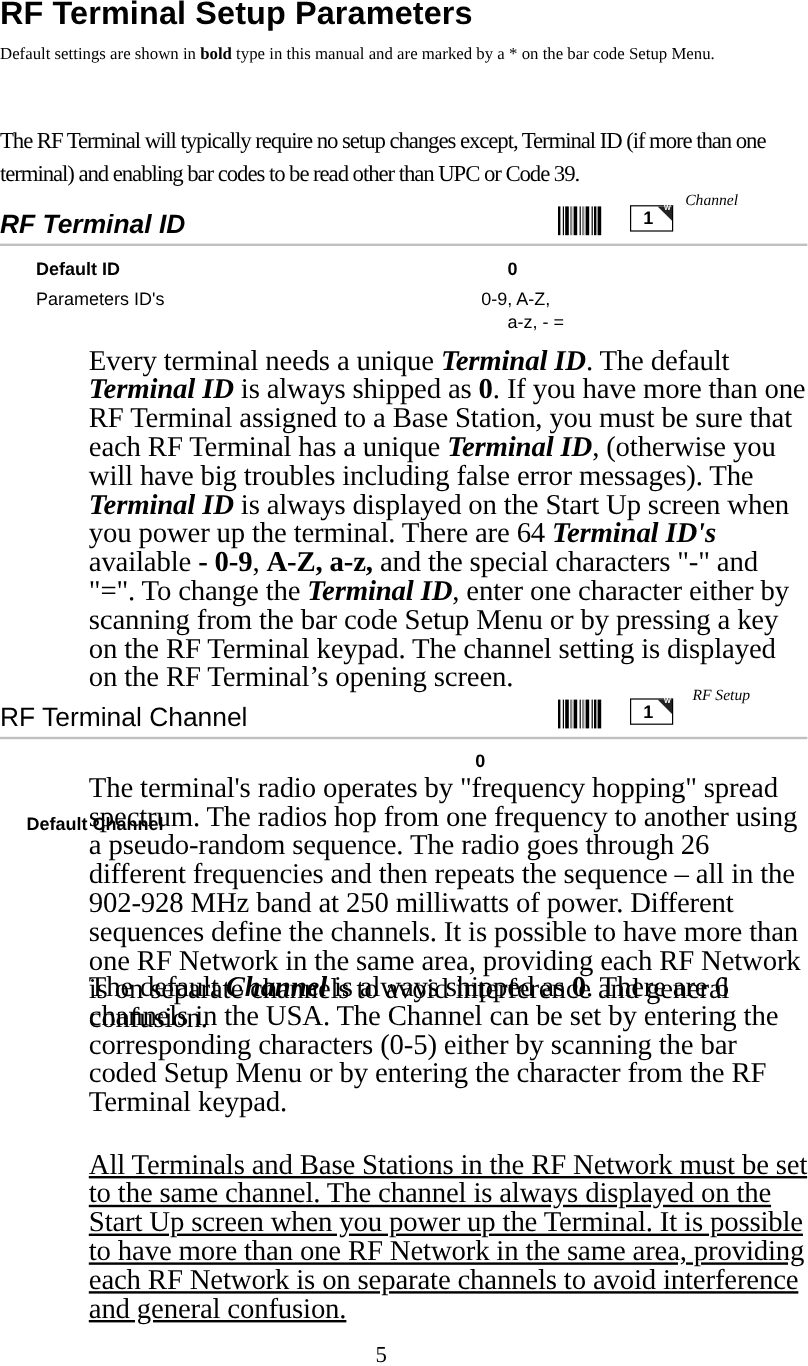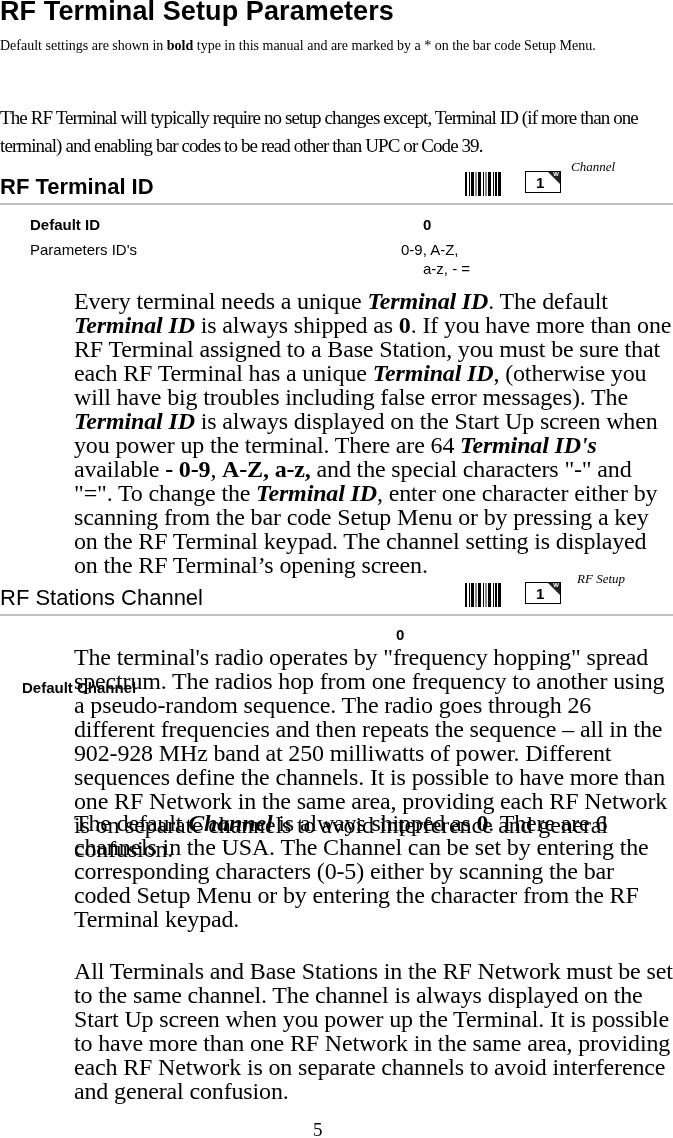--- a/index.html
+++ b/index.html
@@ -21,21 +21,21 @@
     }
     .intro2 {
       left: 0; width: 673px;
       font-size: 19px; line-height: 28px; letter-spacing: -0.9px;
     }
     .sec-title {
       left: 0;
       font-family: "Liberation Sans", sans-serif;
       font-size: 22px; white-space: nowrap;
     }
-    .sec-title.bold { font-weight: bold; }
+    .sec-title.bold { font-weight: bold; font-style: italic; }
     .rule {
       left: 0; width: 673px; height: 2px; background: #c0c0c0;
     }
     .barcode {
       height: 24px; display: flex; align-items: stretch;
     }
     .barcode span { display: block; height: 100%; }
     .key {
       width: 36px; height: 22px; border: 1px solid #000; box-sizing: border-box;
       background: #fff;
@@ -114,21 +114,21 @@
 <div class="abs rule" style="top:203px;"></div>
 
 <div class="abs param b" style="left:30px; top:215px;">Default ID</div>
 <div class="abs param b" style="left:423px; top:215px;">0</div>
 <div class="abs param" style="left:30px; top:240px;">Parameters ID's</div>
 <div class="abs param" style="left:401px; top:240px;">0-9, A-Z,</div>
 <div class="abs param" style="left:423px; top:259px;">a-z, - =</div>
 
 <div class="abs para" style="top:289px;"><span>Every terminal needs a unique </span><b><i>Terminal ID</i></b><span>. The default </span><b><i>Terminal ID</i></b><span> is always shipped as </span><b>0</b><span>.  If you have more than one RF Terminal assigned to a Base Station, you must be sure that each RF Terminal has a unique </span><b><i>Terminal ID</i></b><span>, (otherwise you will have big troubles including false error messages). The </span><b><i>Terminal ID</i></b><span> is always displayed on the Start Up screen when you power up the terminal.  There are 64 </span><b><i>Terminal ID's</i></b><span> available </span><b>- 0-9</b><span>, </span><b>A-Z, a-z,</b><span> and the special characters "-" and "=". To change the </span><b><i>Terminal ID</i></b><span>, enter one character either by scanning from the bar code Setup Menu or by pressing a key on the RF Terminal keypad. The channel setting is displayed on the RF Terminal’s opening screen.</span></div>
 
-<div class="abs sec-title" style="top:585px;">RF Stations Channel</div>
+<div class="abs sec-title" style="top:585px;">RF Terminal Channel</div>
 
 <div class="abs barcode" style="left:465px; top:583px;">
   <span style="width:2px;background:#000"></span>
     <span style="width:2px"></span>
   <span style="width:1px;background:#000"></span>
     <span style="width:1px"></span>
   <span style="width:3px;background:#000"></span>
     <span style="width:1px"></span>
   <span style="width:2px;background:#888"></span>
     <span style="width:1px"></span>
@@ -156,15 +156,15 @@
 
 <div class="abs rule" style="top:614px;"></div>
 
 <div class="abs param b" style="left:22px; top:648px;margin-top:30px;">Default Channel</div>
 <div class="abs param b" style="left:396px; top:625px;">0</div>
 
 <div class="abs para" style="top:645px;">The terminal's radio operates by "frequency hopping" spread spectrum. The radios hop from one frequency to another using a pseudo-random sequence.  The radio goes through 26 different frequencies and then repeats the sequence – all in the 902-928 MHz band at 250 milliwatts of power. Different sequences define the channels. It is possible to have more than one RF Network in the same area, providing each RF Network is on separate channels to avoid interference and general confusion.</div>
 
 <div class="abs para" style="top:811px;"><span>The default </span><b><i>Channel</i></b><span> is always shipped as </span><b>0</b><span>.  There are 6 channels in the USA.   The Channel can be set by entering the corresponding characters (0-5) either by scanning the bar coded Setup Menu or by entering the character from the RF Terminal keypad.</span></div>
 
-<div class="abs para" style="top:959px;">All Terminals and Base Stations in the RF Network must be set to the same channel.  The channel is always displayed on the Start Up screen when you power up the Terminal. It is possible to have more than one RF Network in the same area, providing each RF Network is on separate channels to avoid interference and general confusion.</div>
+<div class="abs para" style="top:959px;text-decoration:underline;">All Terminals and Base Stations in the RF Network must be set to the same channel.  The channel is always displayed on the Start Up screen when you power up the Terminal. It is possible to have more than one RF Network in the same area, providing each RF Network is on separate channels to avoid interference and general confusion.</div>
 
 <div class="abs pagenum">5</div>
 
 </body></html>

